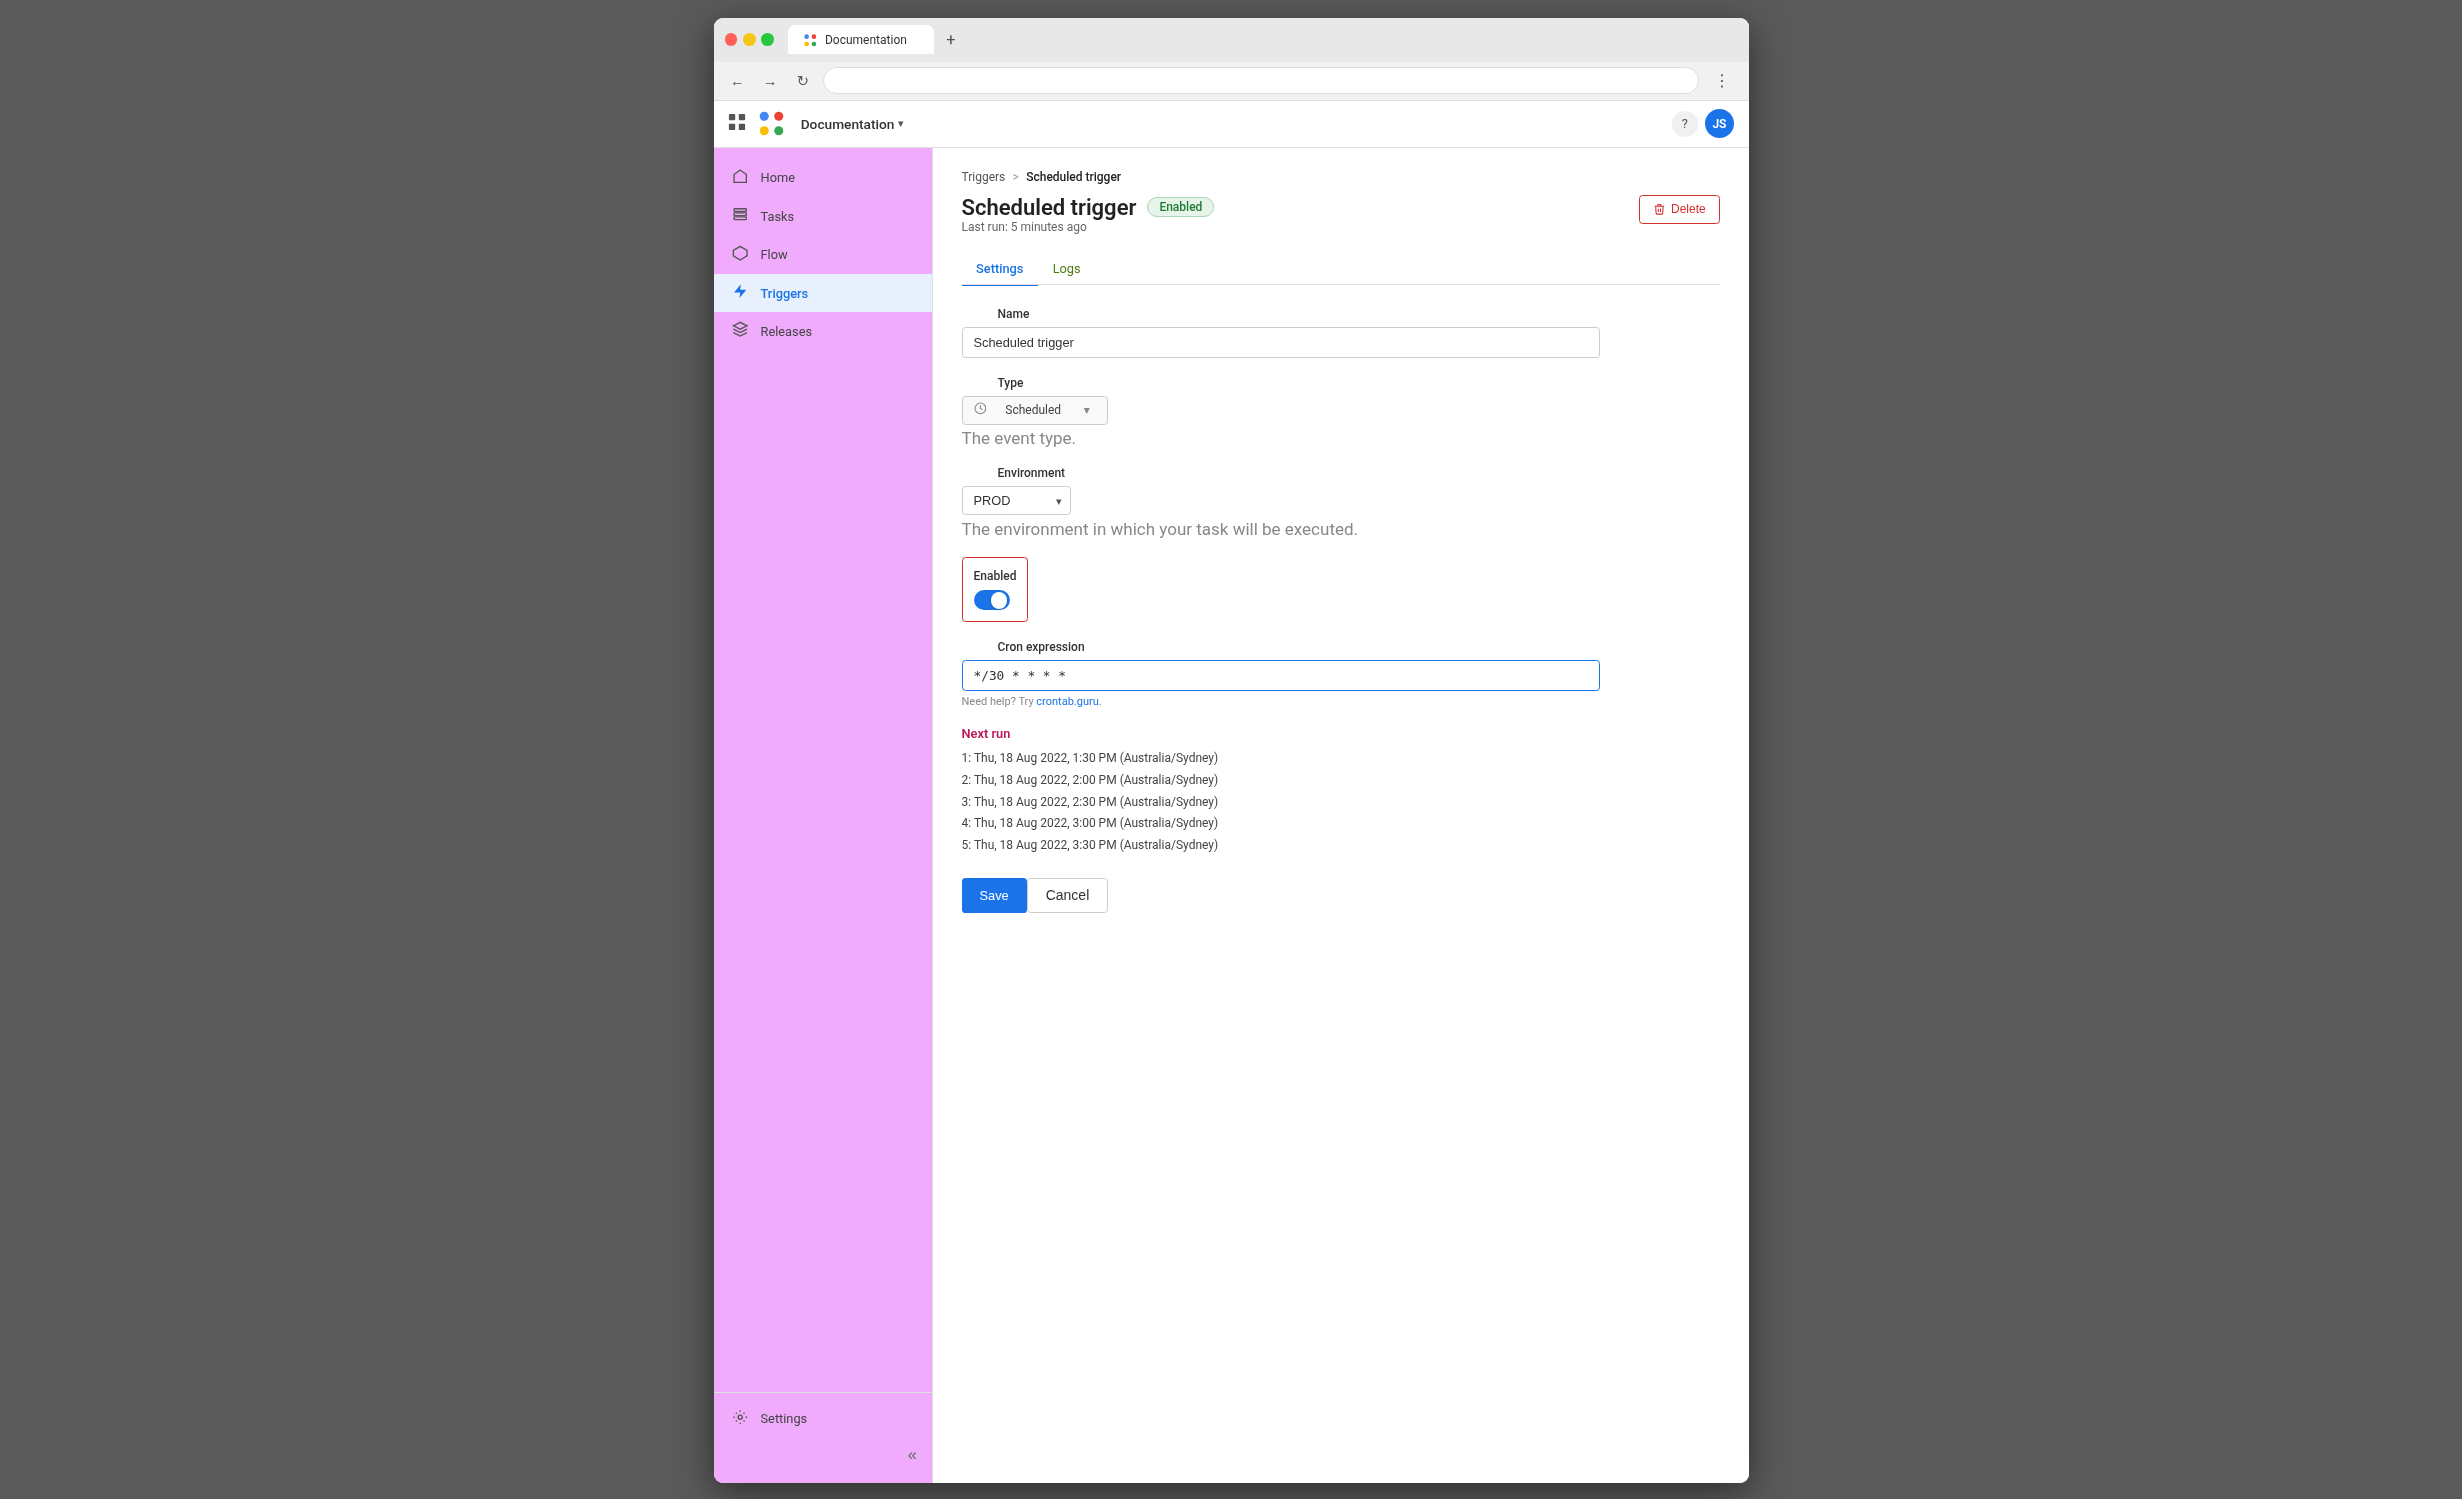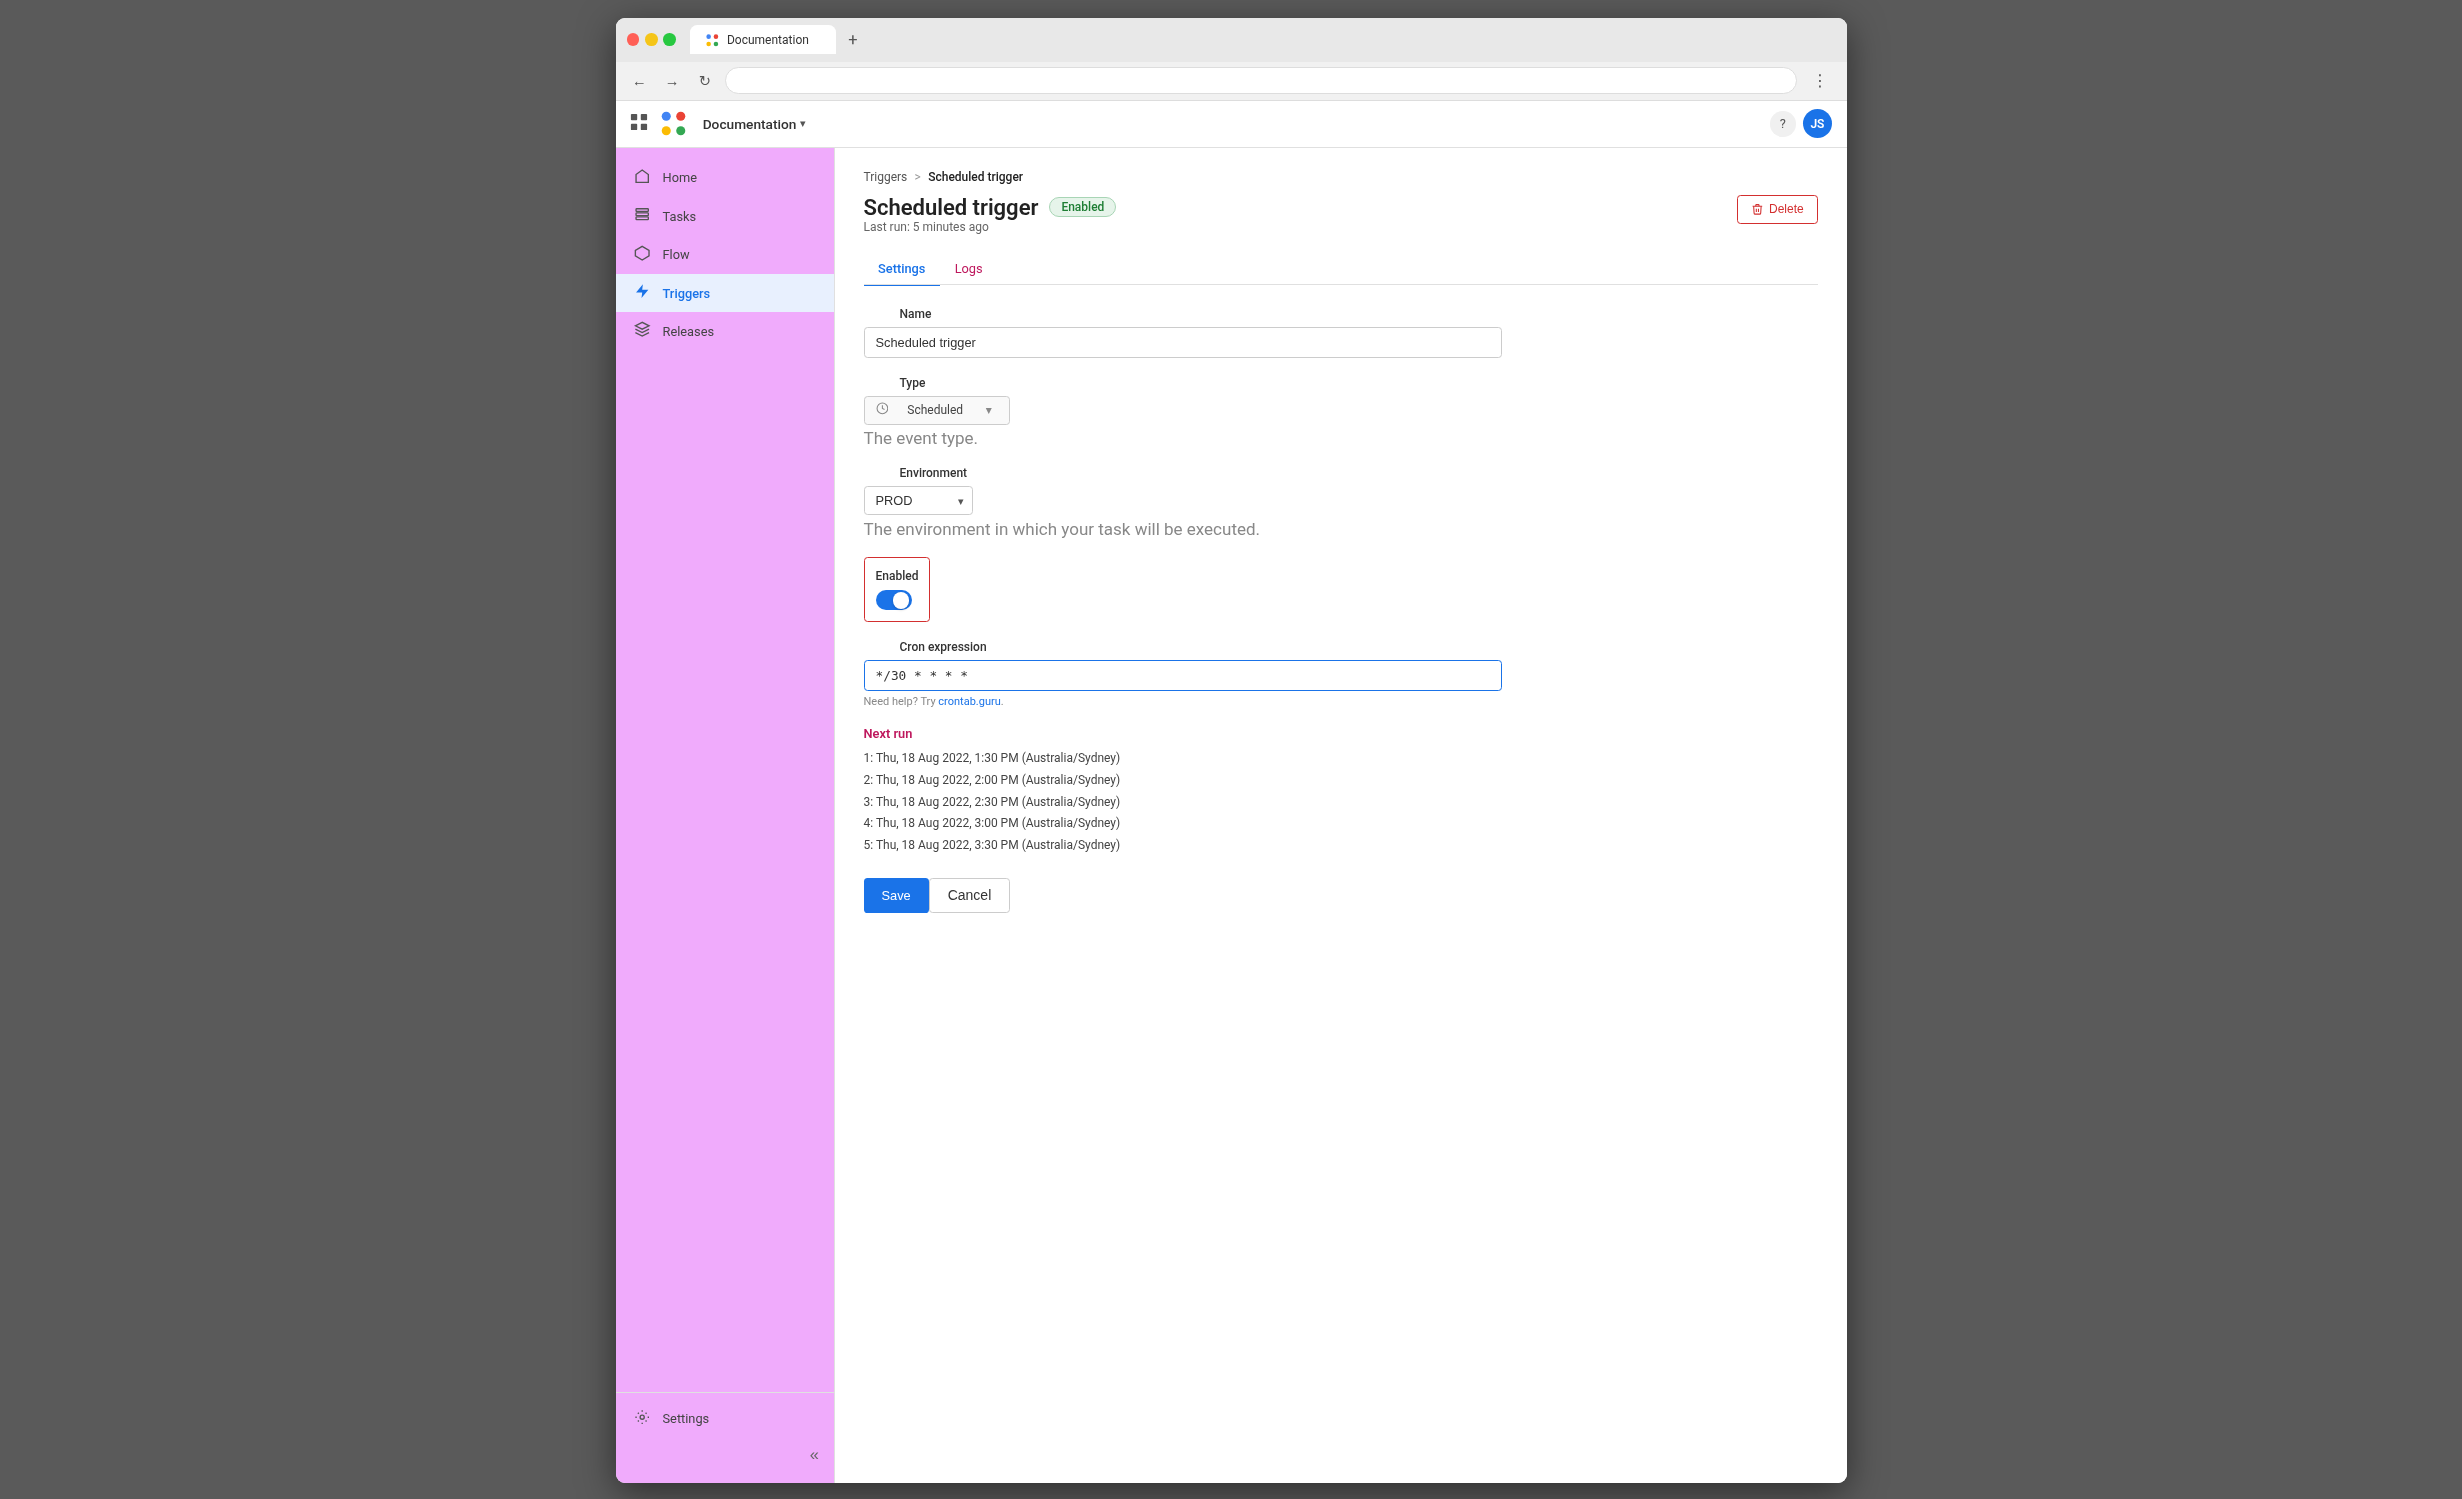--- a/index.html
+++ b/index.html
@@ -6,21 +6,21 @@
     body {
       background: #5a5a5a;
       font-family: -apple-system, BlinkMacSystemFont, 'Segoe UI', Roboto, sans-serif;
       display: flex;
       justify-content: center;
       align-items: center;
       min-height: 100vh;
       padding: 18px;
     }
     .browser-window {
-      width: 1231px;
+      width: 1035px;
       background: #fff;
       border-radius: 9px;
       overflow: hidden;
       box-shadow: 0 9px 36px rgba(0,0,0,0.5);
     }
     
     .browser-chrome {
       background: #e8e8e8;
       padding: 7.3px 11px 0;
     }
@@ -283,21 +283,21 @@
     
     .tabs {
       display: flex;
       gap: 0;
       border-bottom: 1.8px solid #e0e0e0;
       margin-bottom: 22px;
     }
     .tab-item {
       padding: 9px 14.6px;
       font-size: 12.8px;
-      color: #be185d;
+      color: #4d7c0f;
       cursor: pointer;
       border-bottom: 1.8px solid transparent;
       margin-bottom: -1.8px;
     }
     .tab-item.active {
       color: #1a73e8;
       border-bottom: 1.8px solid #1a73e8;
       font-weight: 500;
     }
     

